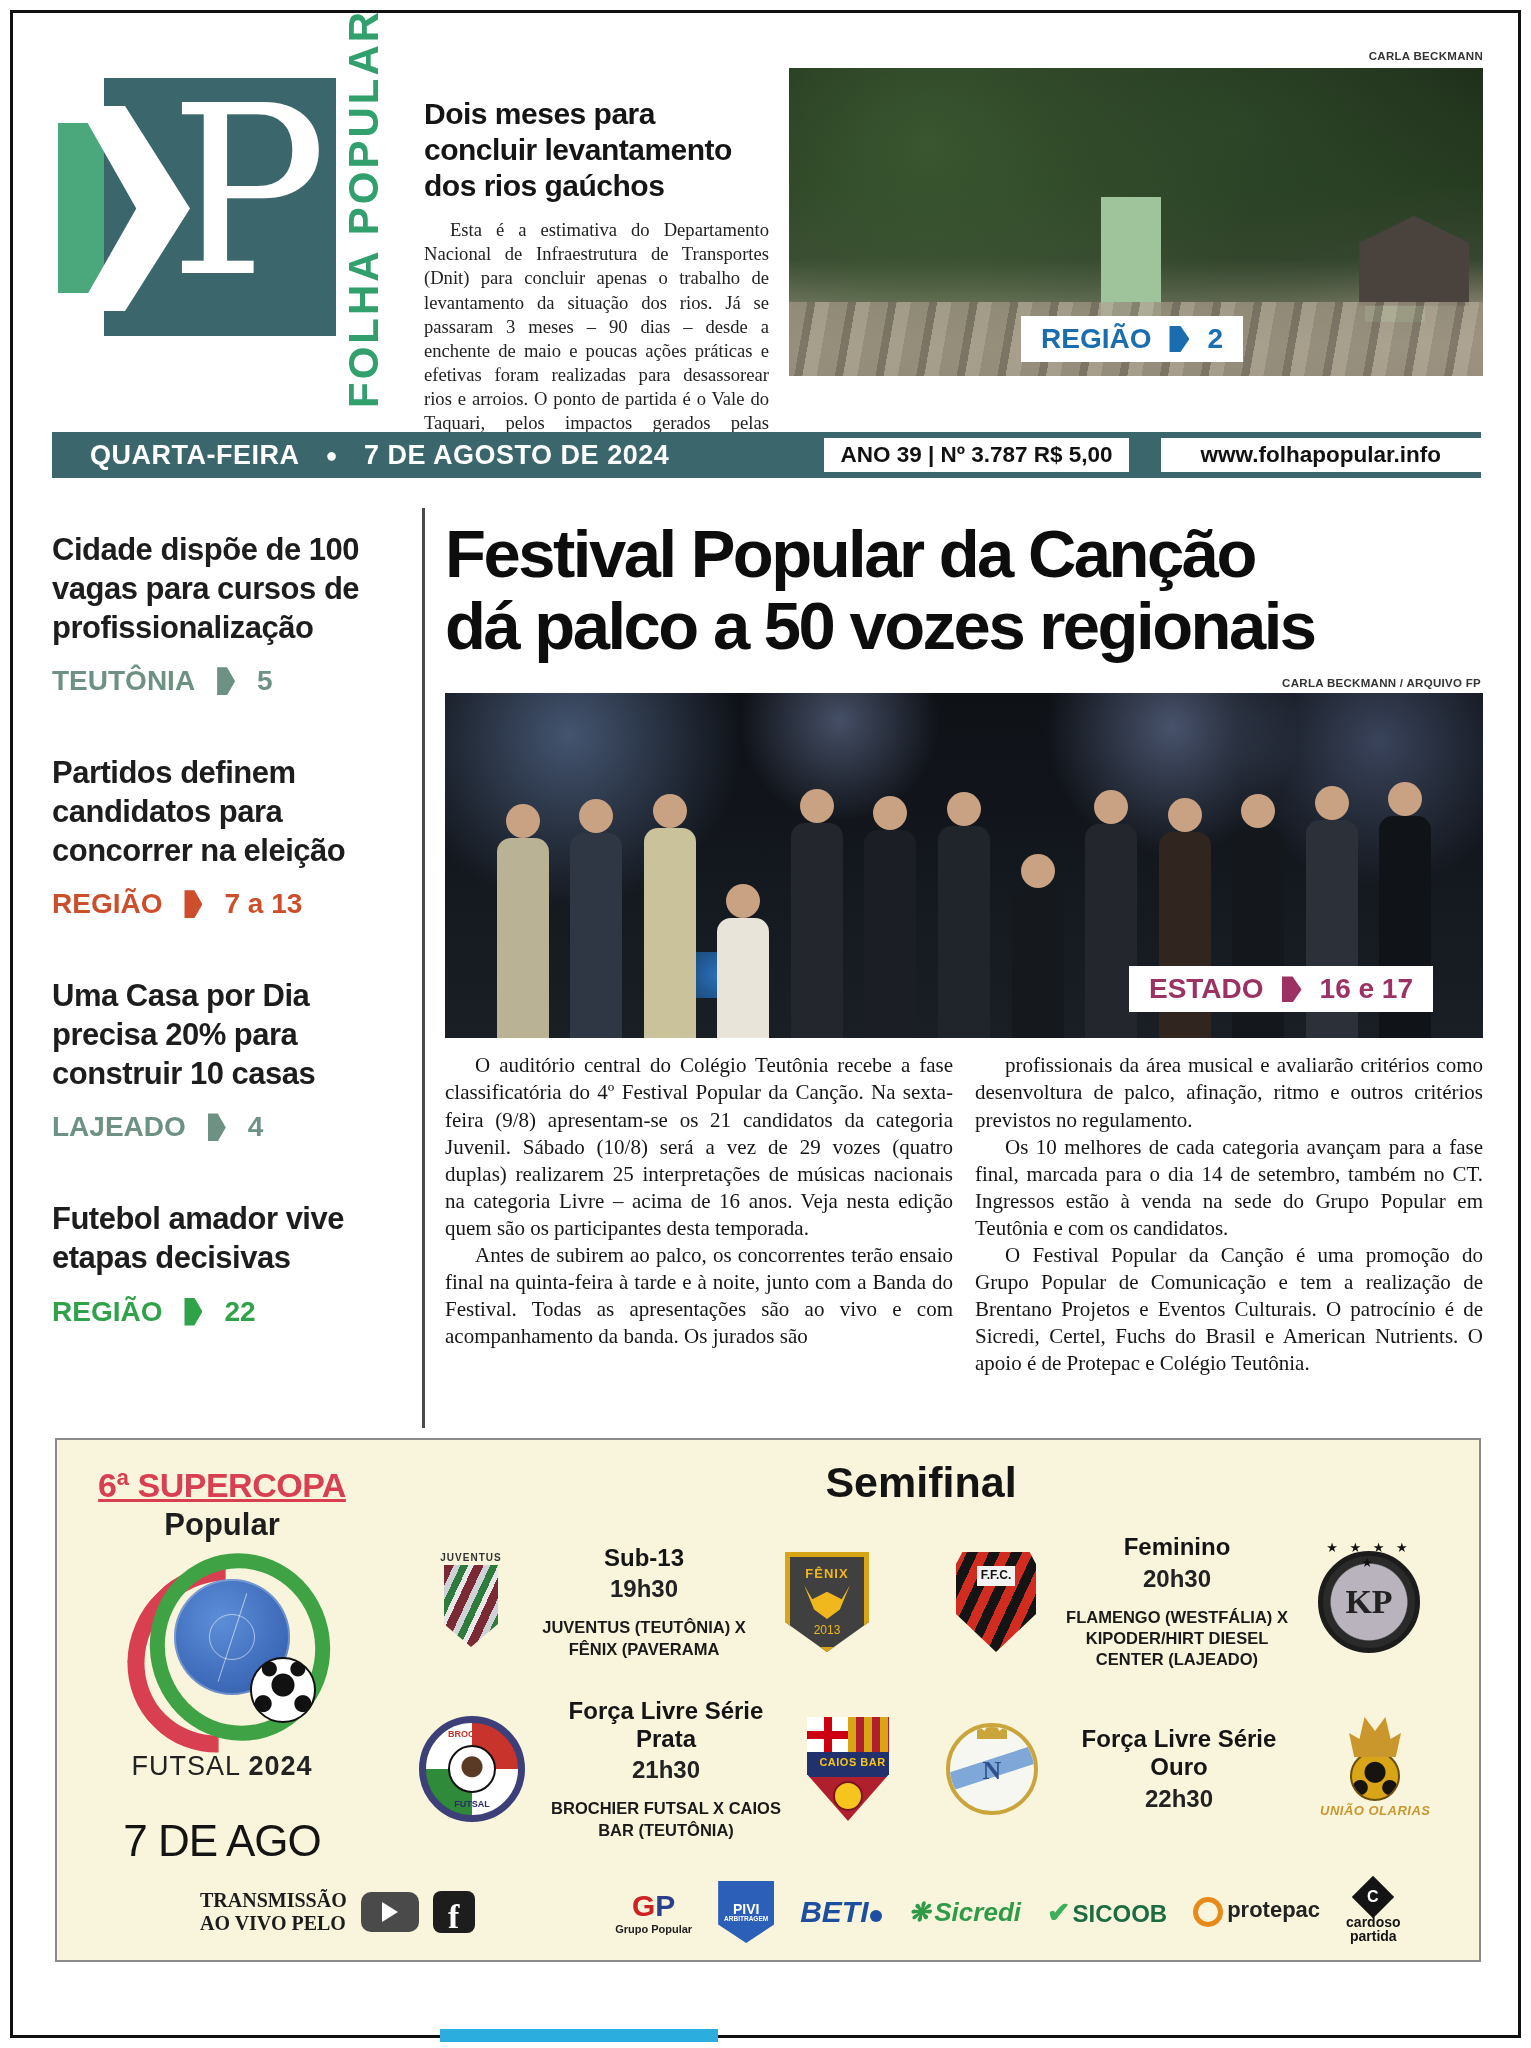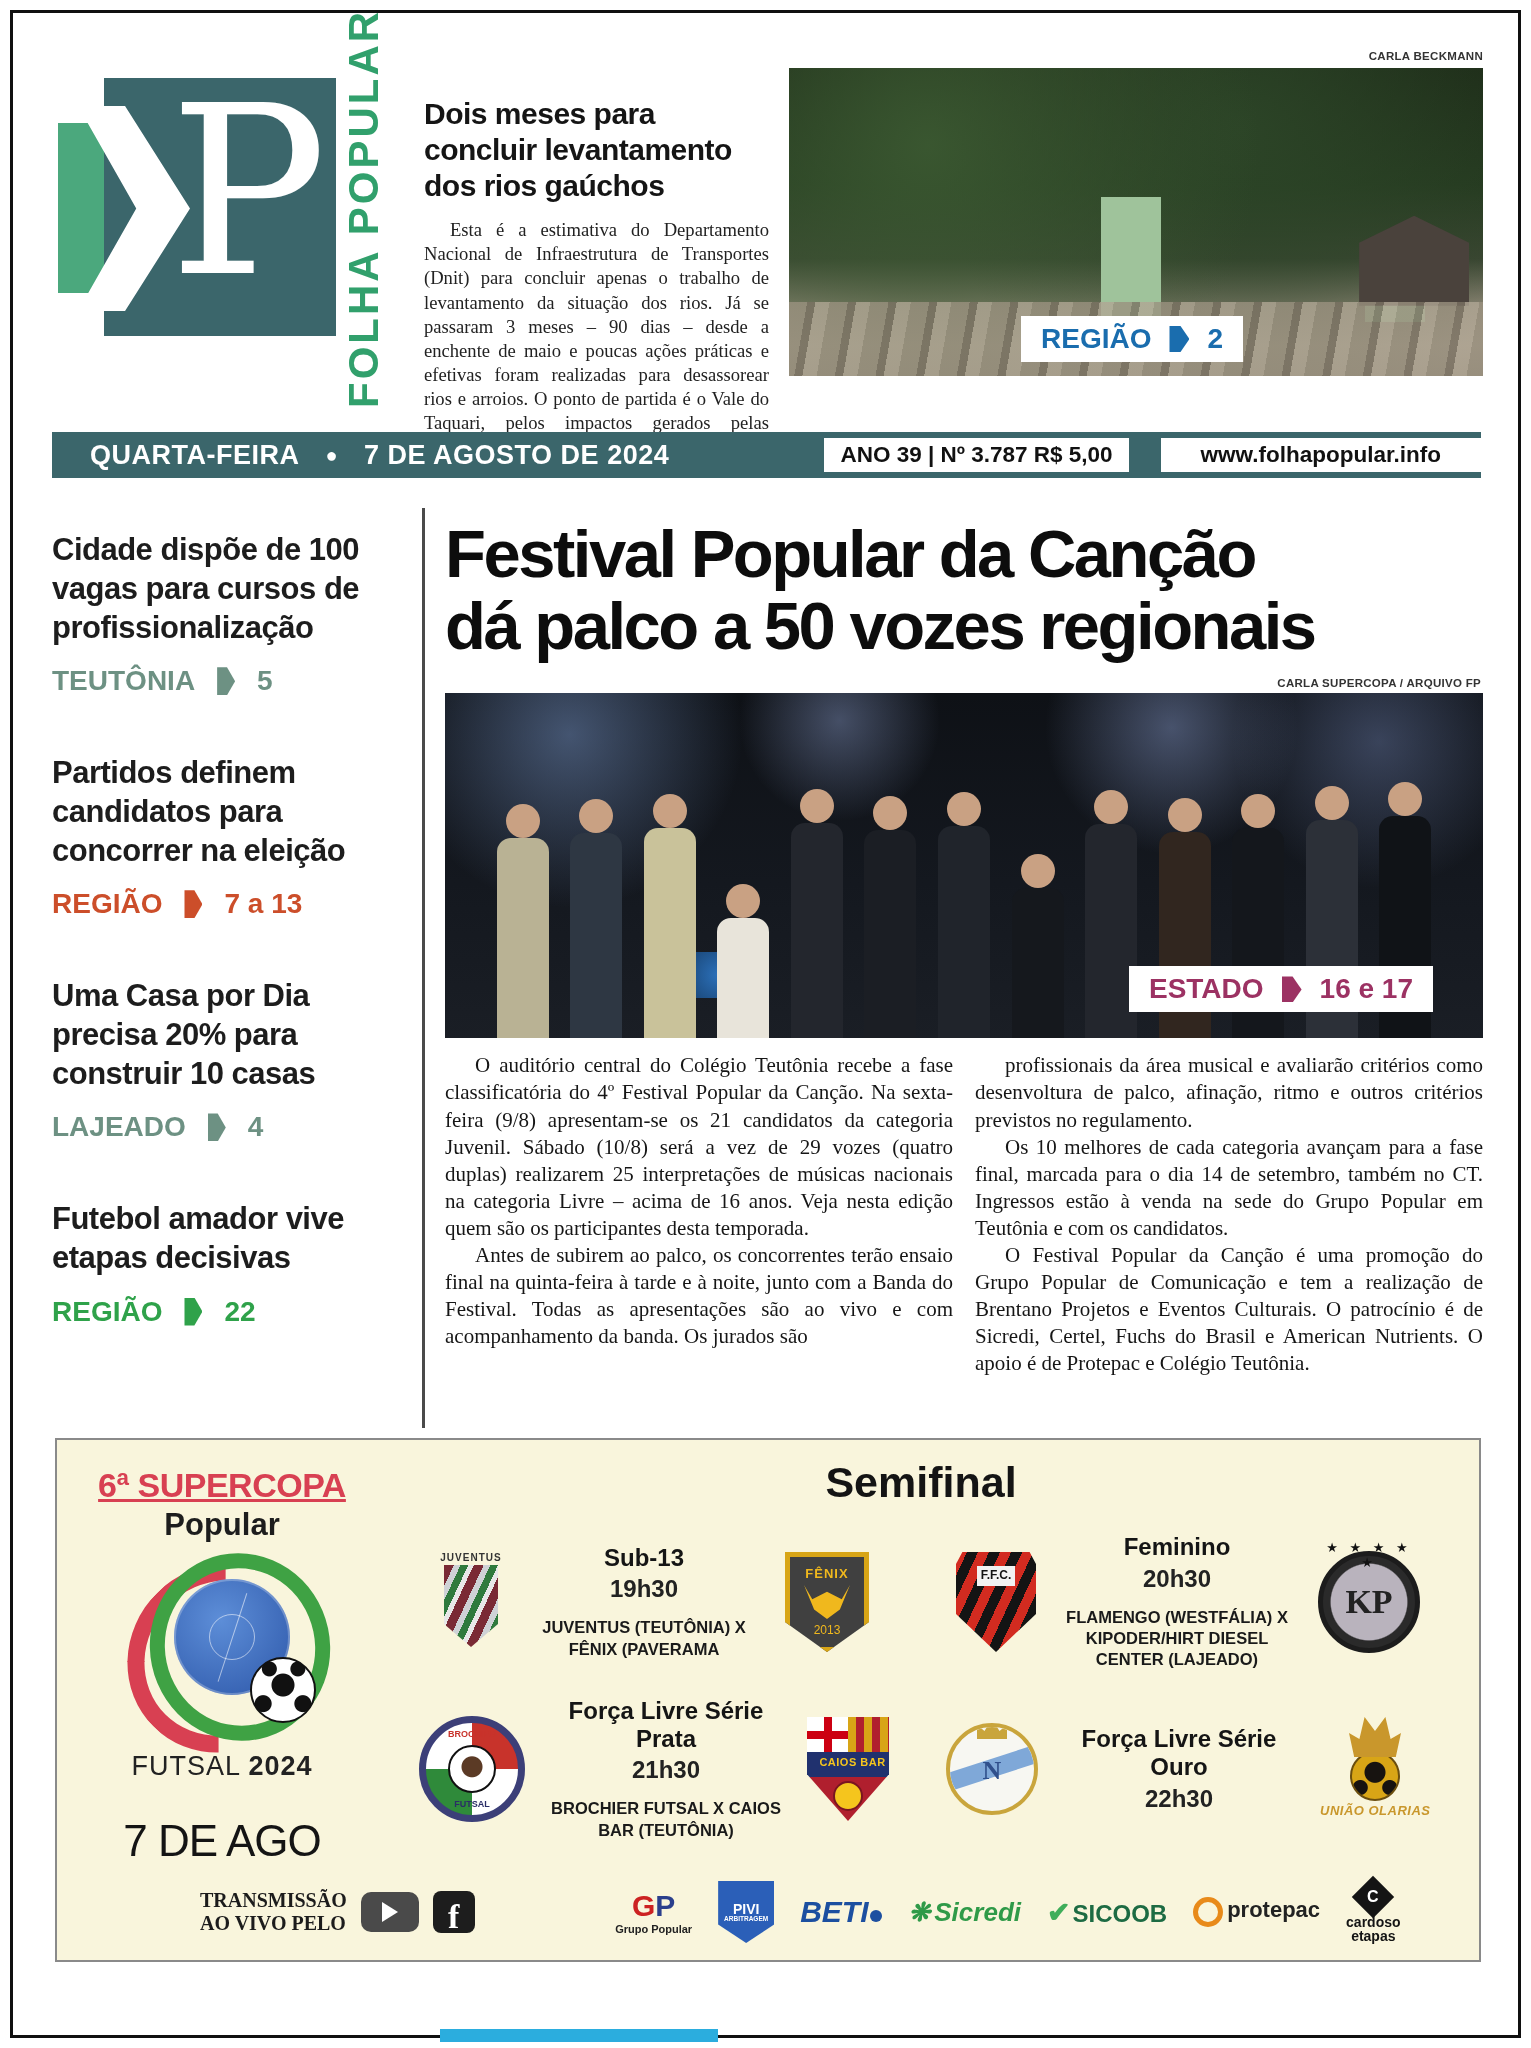--- a/index.html
+++ b/index.html
@@ -284,21 +284,21 @@
       </div>
     </div>
 
     <div class="divider"></div>
 
     <div class="main-col">
       <div class="headline">
         <div>Festival Popular da Canção</div>
         <div>dá palco a 50 vozes regionais</div>
       </div>
-      <div class="main-credit">CARLA SUPERCOPA / ARQUIVO FP</div>
+      <div class="main-credit">CARLA BECKMANN / ARQUIVO FP</div>
       <div class="mainphoto">
         <div class="blue-sign"></div>
         <div class="stage-people">
           <div class="person"></div>
             <div class="person"></div>
             <div class="person"></div>
           <div class="person"></div>
             <div class="person"></div>
             <div class="person"></div>
           <div class="person"></div>
@@ -446,19 +446,19 @@
       <div class="sponsor sp-sicoob">
         <span class="v">✔</span><span>SICOOB</span>
       </div>
       <div class="sponsor sp-protepac">
         <span class="ring"></span><span class="nm">protepac</span>
       </div>
       <div class="sponsor sp-cardoso">
         <div class="dia">
             <span>C</span>
           </div>
-        <div class="nm"><span>cardoso</span><br><span>etapas</span></div>
+        <div class="nm"><span>cardoso</span><br><span>partida</span></div>
       </div>
     </div>
   </div>
 
   <div class="bottom-strip"></div>
 </div>
 
 </body></html>

